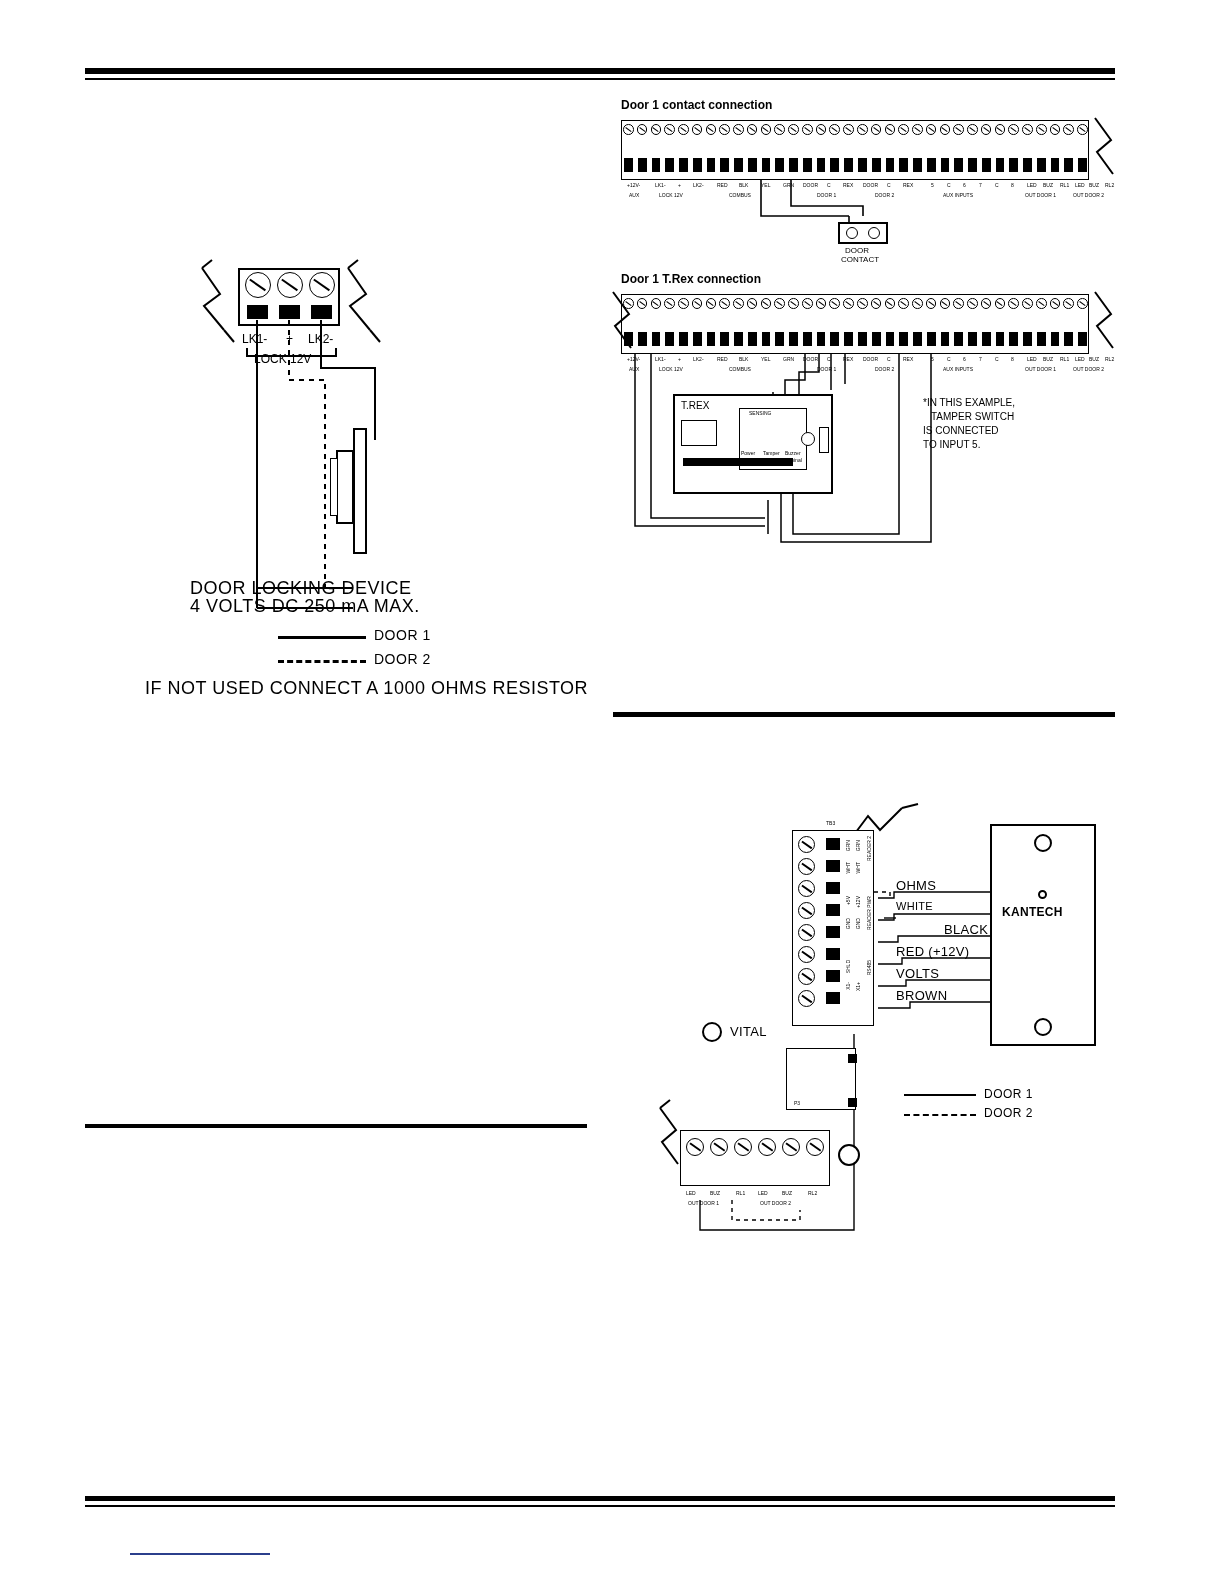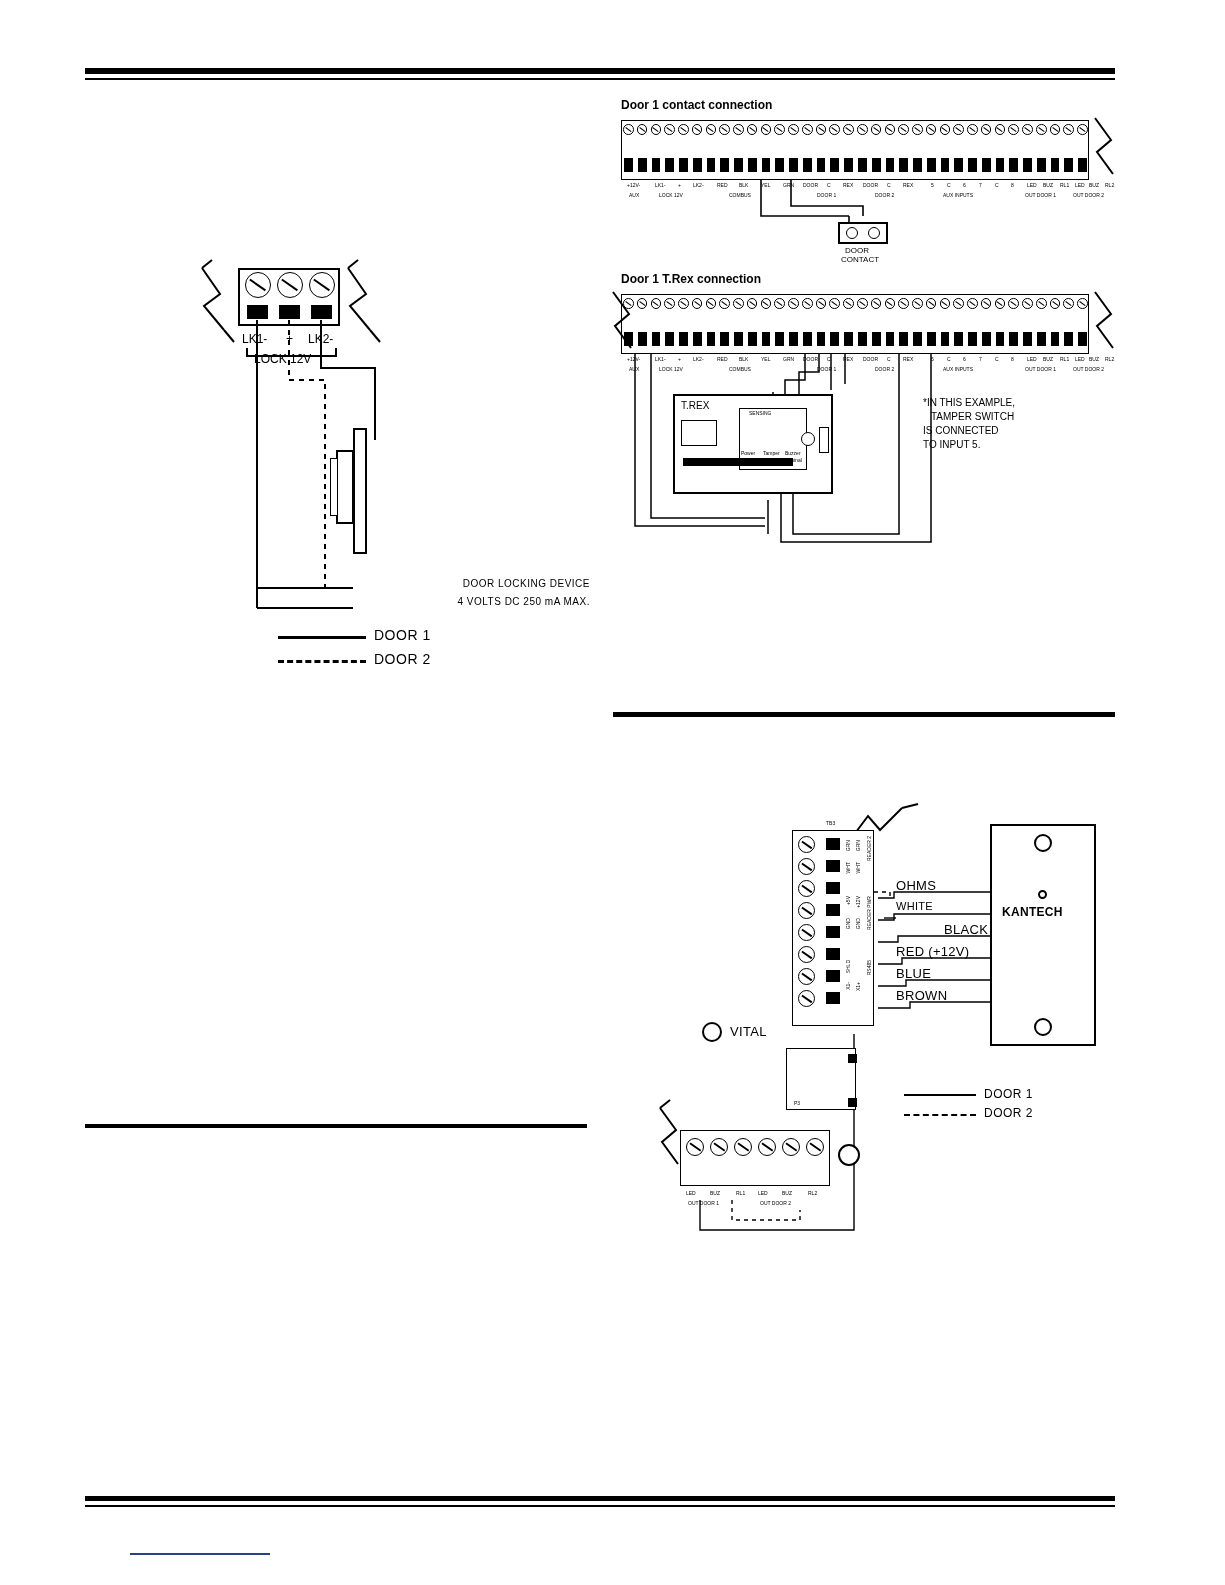--- a/index.html
+++ b/index.html
@@ -72,23 +72,23 @@
     white-space: nowrap;
   }
   .cap {
     position: absolute;
     font-size: 11px;
     white-space: nowrap;
     letter-spacing: 0.3px;
   }
   .cap-c {
     position: absolute;
-    font-size: 10px;
+    font-size: 18px;
     white-space: nowrap;
-    text-align: right;
+    text-align: left;
     letter-spacing: 0.5px;
   }
   .tiny {
     position: absolute;
     font-size: 6px;
     white-space: nowrap;
     font-family: "Liberation Sans", sans-serif;
   }
   .tiny5 {
     position: absolute;
@@ -233,20 +233,21 @@
     <div class="box-thin" style="left:140px; top:198px; width:8px; height:58px;"></div>
 
     <div class="cap-c" style="left:0px; top:318px; width:400px;">DOOR LOCKING DEVICE</div>
     <div class="cap-c" style="left:0px; top:336px; width:400px;">4 VOLTS DC 250 mA MAX.</div>
 
     <div class="legend-line-solid" style="left:88px; top:376px; width:88px;"></div>
     <div class="legend-lbl" style="left:184px; top:367px;">DOOR 1</div>
     <div class="legend-line-dash" style="left:88px; top:400px; width:88px;"></div>
     <div class="legend-lbl" style="left:184px; top:391px;">DOOR 2</div>
 
+    <div class="cap-c" style="left:-45px; top:418px; width:490px;">IF NOT USED CONNECT A 1000 OHMS RESISTOR</div>
   </div>
 
   <div class="diagram" style="left:613px; top:98px; width:502px; height:170px;">
 
     <div class="sec-title" style="left:8px; top:0px;">Door 1 contact connection</div>
 
     <div class="strip-frame" style="left:8px; top:22px; width:468px; height:60px;"></div>
 
     <svg width="502" height="170">
       <g>
@@ -584,21 +585,21 @@
     <div class="box-out" style="left:350px; top:24px; width:106px; height:222px;"></div>
     <div class="circle-o" style="left:394px; top:34px; width:18px; height:18px;"></div>
     <div class="circle-o" style="left:394px; top:218px; width:18px; height:18px;"></div>
     <div class="circle-o" style="left:398px; top:90px; width:9px; height:9px;"></div>
     <div class="cap" style="left:362px; top:105px; font-size:12px; font-weight:bold;">KANTECH</div>
 
     <div class="cap" style="left:256px; top:78px; font-size:13px;">OHMS</div>
     <div class="cap" style="left:256px; top:100px; font-size:11px;">WHITE</div>
     <div class="cap" style="left:256px; top:122px; font-size:13px;margin-left:48px;">BLACK</div>
     <div class="cap" style="left:256px; top:144px; font-size:13px;">RED  (+12V)</div>
-    <div class="cap" style="left:256px; top:166px; font-size:13px;">BLUE</div>
+    <div class="cap" style="left:256px; top:166px; font-size:13px;">VOLTS</div>
     <div class="cap" style="left:256px; top:188px; font-size:13px;">BROWN</div>
 
     <div class="circle-o" style="left:62px; top:222px; width:20px; height:20px; border-width:2.5px;"></div>
     <div class="cap" style="left:90px; top:224px; font-size:13px;">VITAL</div>
 
     <div class="box-thin" style="left:146px; top:248px; width:70px; height:62px;"></div>
     <div class="pad" style="left:208px; top:254px; width:9px; height:9px;"></div>
     <div class="pad" style="left:208px; top:298px; width:9px; height:9px;"></div>
     <div class="tiny5" style="left:154px; top:300px;">P3</div>
 

